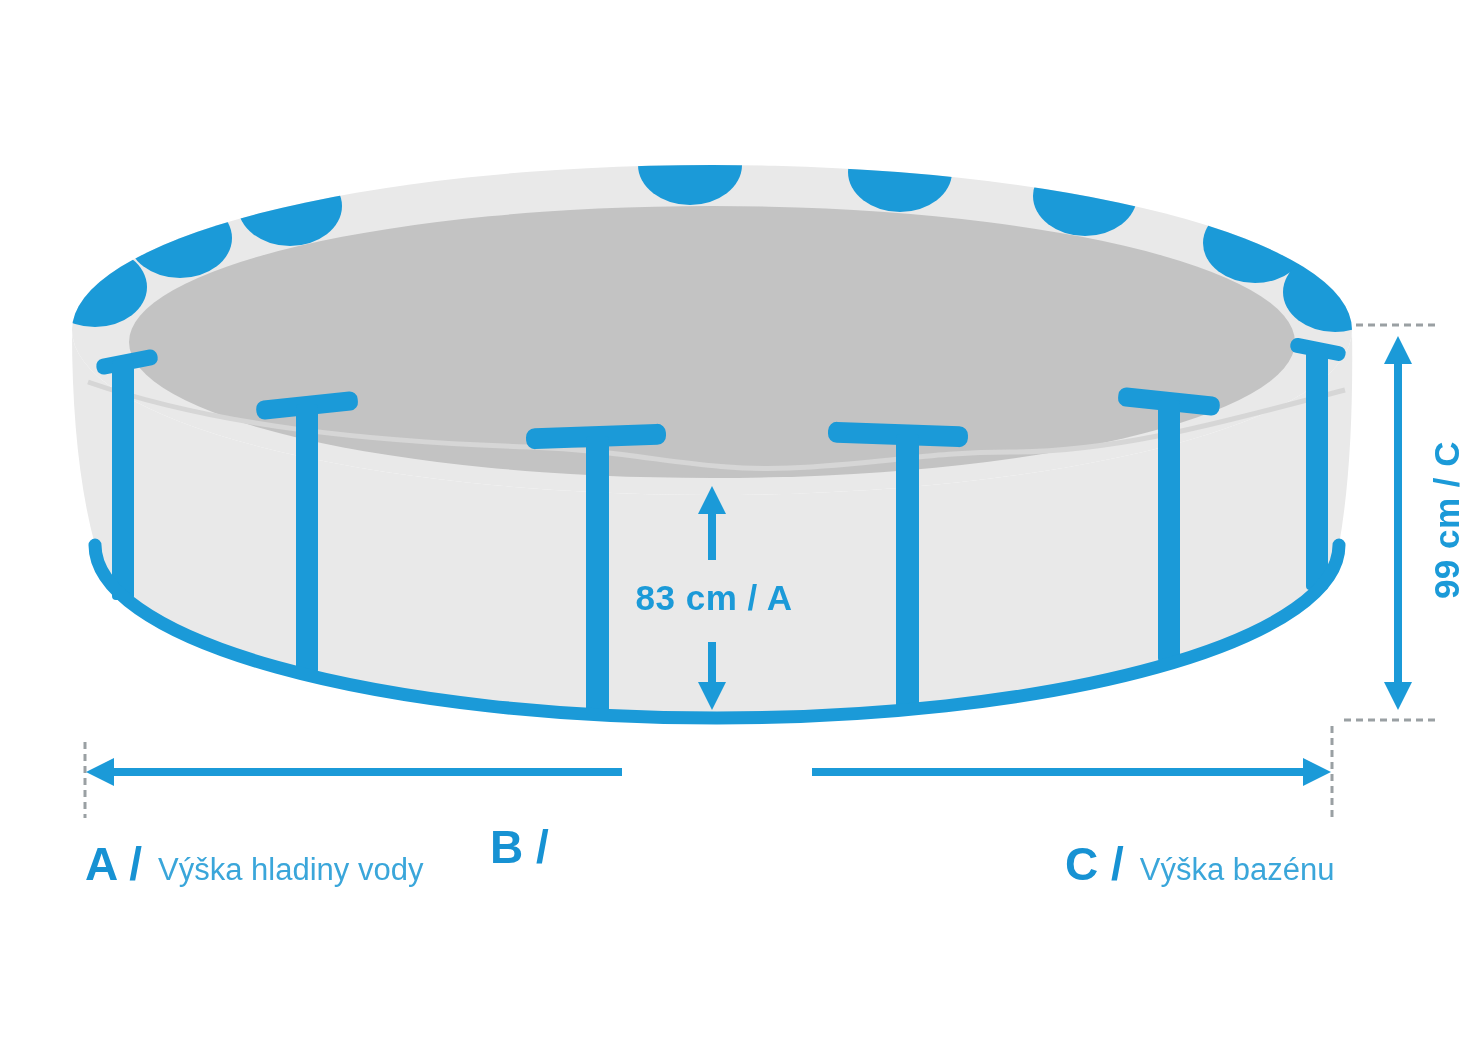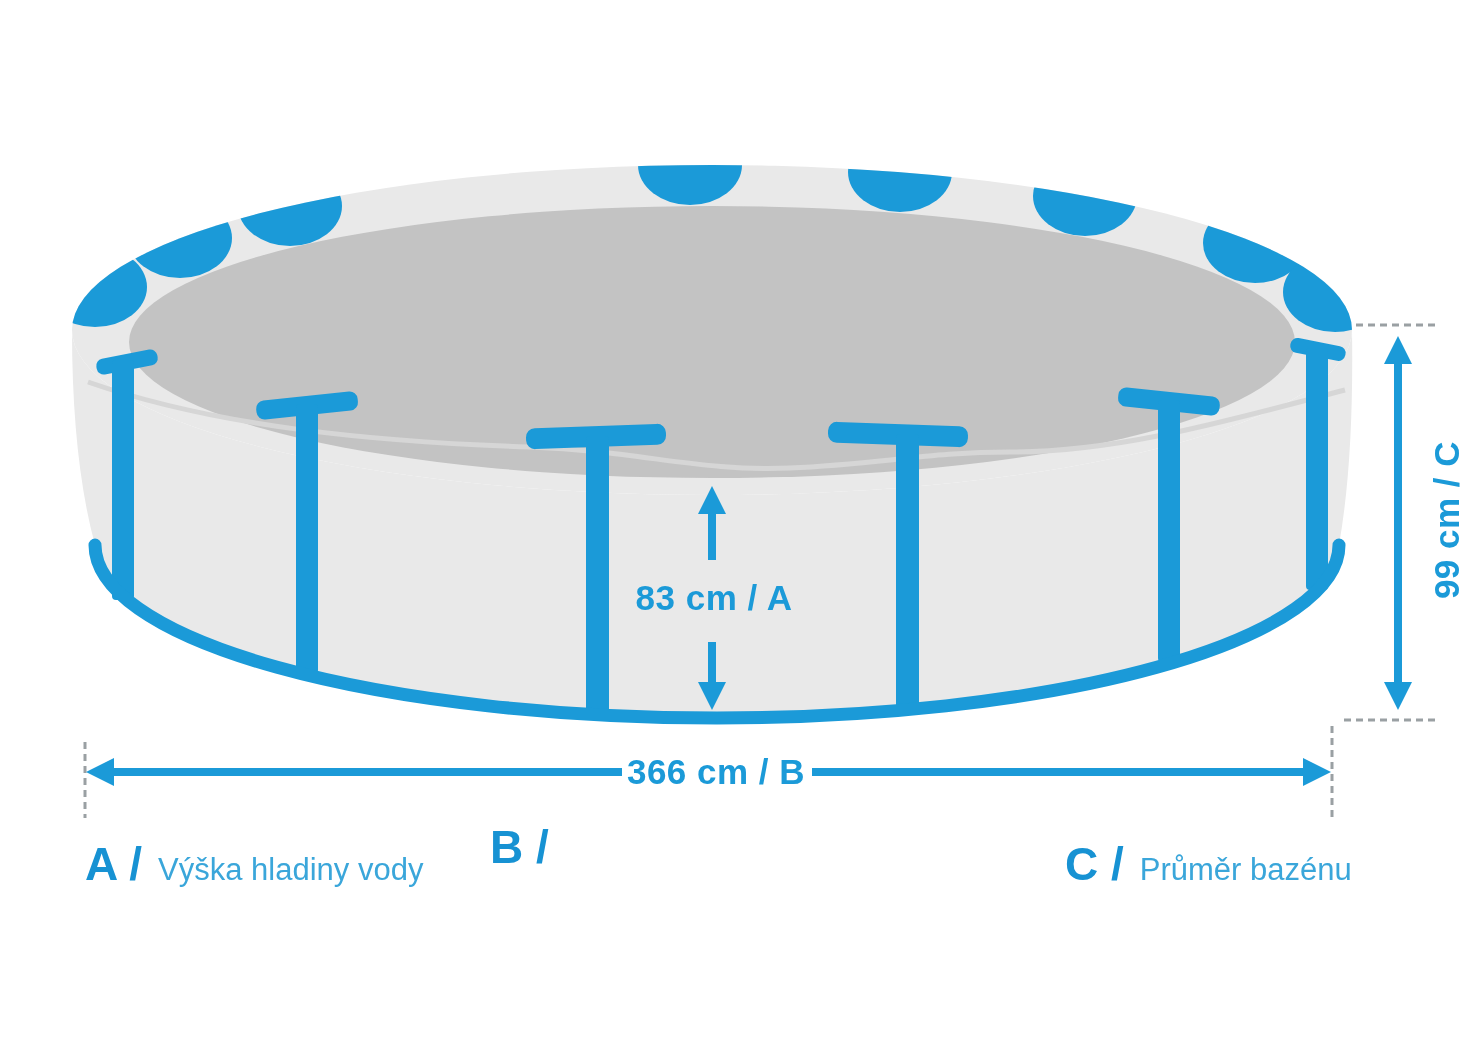--- a/index.html
+++ b/index.html
@@ -124,28 +124,27 @@
     </g>
 
     <g fill="#1b9ad8" stroke="#1b9ad8">
       <polygon points="1398,336 1384,364 1412,364" stroke="none"></polygon>
       <line x1="1398" y1="360" x2="1398" y2="686" stroke-width="8"></line>
       <polygon points="1398,710 1384,682 1412,682" stroke="none"></polygon>
     </g>
   </svg>
 
   <div class="dim-label" id="label-a">83 cm / A</div>
-  <div class="dim-label" id="label-b">366 cm / B</div>
   <div class="dim-label rotated" id="label-c">99 cm / C</div>
 
   <div class="legend-item" id="legend-a">
     <span class="legend-letter">A /</span>
     <span class="legend-text">Výška hladiny vody</span>
   </div>
   <div class="legend-item" id="legend-b">
     <span class="legend-letter">B /</span>
   </div>
   <div class="legend-item" id="legend-c">
     <span class="legend-letter">C /</span>
-    <span class="legend-text">Průměr bazénu</span>
+    <span class="legend-text">Výška bazénu</span>
   </div>
 
 </div>
 
 </body></html>

